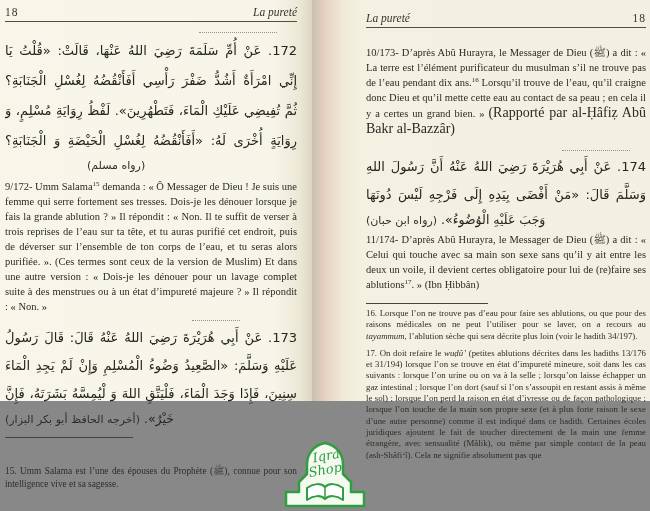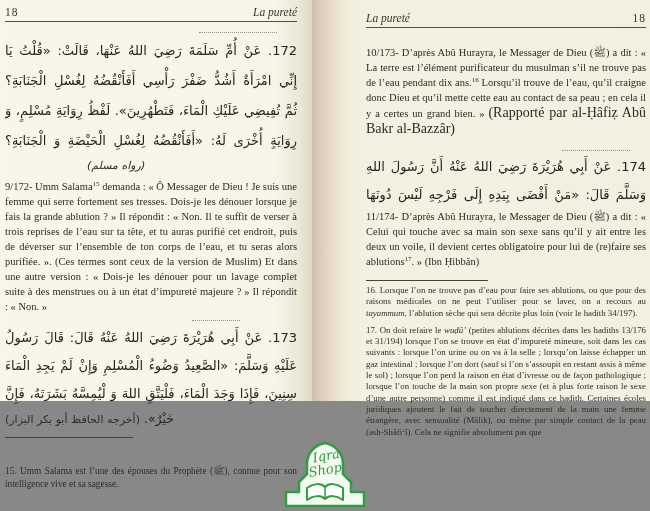--- a/index.html
+++ b/index.html
@@ -24,21 +24,21 @@
   .dots-173{width:48px;margin:6px 57px 3px auto;}
   .dots-174{width:68px;margin:13px 16px 2px auto;}
 
   .ar{direction:rtl;unicode-bidi:plaintext;font-family:"DejaVu Sans",sans-serif;color:#26251e;}
   .ar-line{font-size:13px;line-height:30px;height:30px;overflow:hidden;
     text-align:justify;text-align-last:justify;text-justify:inter-word;}
   .ar-line-sm{line-height:28px;height:28px;}
   .ar-end{direction:rtl;font-family:"DejaVu Sans",sans-serif;color:#26251e;
     font-size:12.5px;line-height:22px;text-align:left;}
   .ar-attr{font-size:11px;color:#302e26;}
-  .attr-172{padding-left:82px;line-height:20px;font-style:italic;}
+  .attr-172{padding-left:82px;line-height:20px;}
 
   .fr{color:#2b2a24;text-align:justify;}
   .fr-main{font-size:10.5px;line-height:15px;}
   .fr p{margin:0;}
   sup{font-size:7px;line-height:0;vertical-align:super;}
   .src-small{font-size:14px;font-family:Liberation Serif, serif;}
 
   .fn-rule{border:0;border-top:1px solid #45433a;margin:0;}
   .rule-15{width:128px;margin:6px 0 3px 0;}
   .rule-16{width:122px;margin:11px 0 4px 0;}
@@ -110,20 +110,24 @@
         <p>
           <span>10/173- D’après Abû Hurayra, le Messager de Dieu (ﷺ) a dit : « La terre est l’élément purificateur du musulman s’il ne trouve pas de l’eau pendant dix ans.</span><sup>16</sup><span> Lorsqu’il trouve de l’eau, qu’il craigne donc Dieu et qu’il mette cette eau au contact de sa peau ; en cela il y a certes un grand bien. » </span><span class="src-small">(Rapporté par al-Ḥâfiẓ Abû Bakr al-Bazzâr)</span>
         </p>
       </div>
 
       <div class="dots dots-174"></div>
 
       <div class="ar">
         <div class="ar-line ar-line-sm">174. عَنْ أَبِي هُرَيْرَةَ رَضِيَ اللهُ عَنْهُ أَنَّ رَسُولَ اللهِ صَلَّى اللهُ عَلَيْهِ</div>
         <div class="ar-line ar-line-sm">وَسَلَّمَ قَالَ: «مَنْ أَفْضَى بِيَدِهِ إِلَى فَرْجِهِ لَيْسَ دُونَهَا حِجَابٌ، فَقَدْ</div>
+        <div class="ar-end">
+          <span>وَجَبَ عَلَيْهِ الْوُضُوءُ».</span>
+          <span class="ar-attr">(رواه ابن حبان)</span>
+        </div>
       </div>
 
       <div class="fr fr-main mt-para11">
         <p>
           <span>11/174- D’après Abû Hurayra, le Messager de Dieu (ﷺ) a dit : « Celui qui touche avec sa main son sexe sans qu’il y ait entre les deux un voile, il devient certes obligatoire pour lui de (re)faire ses ablutions</span><sup>17</sup><span>. » (Ibn Ḥibbân)</span>
         </p>
       </div>
 
       <hr class="fn-rule rule-16">
 

